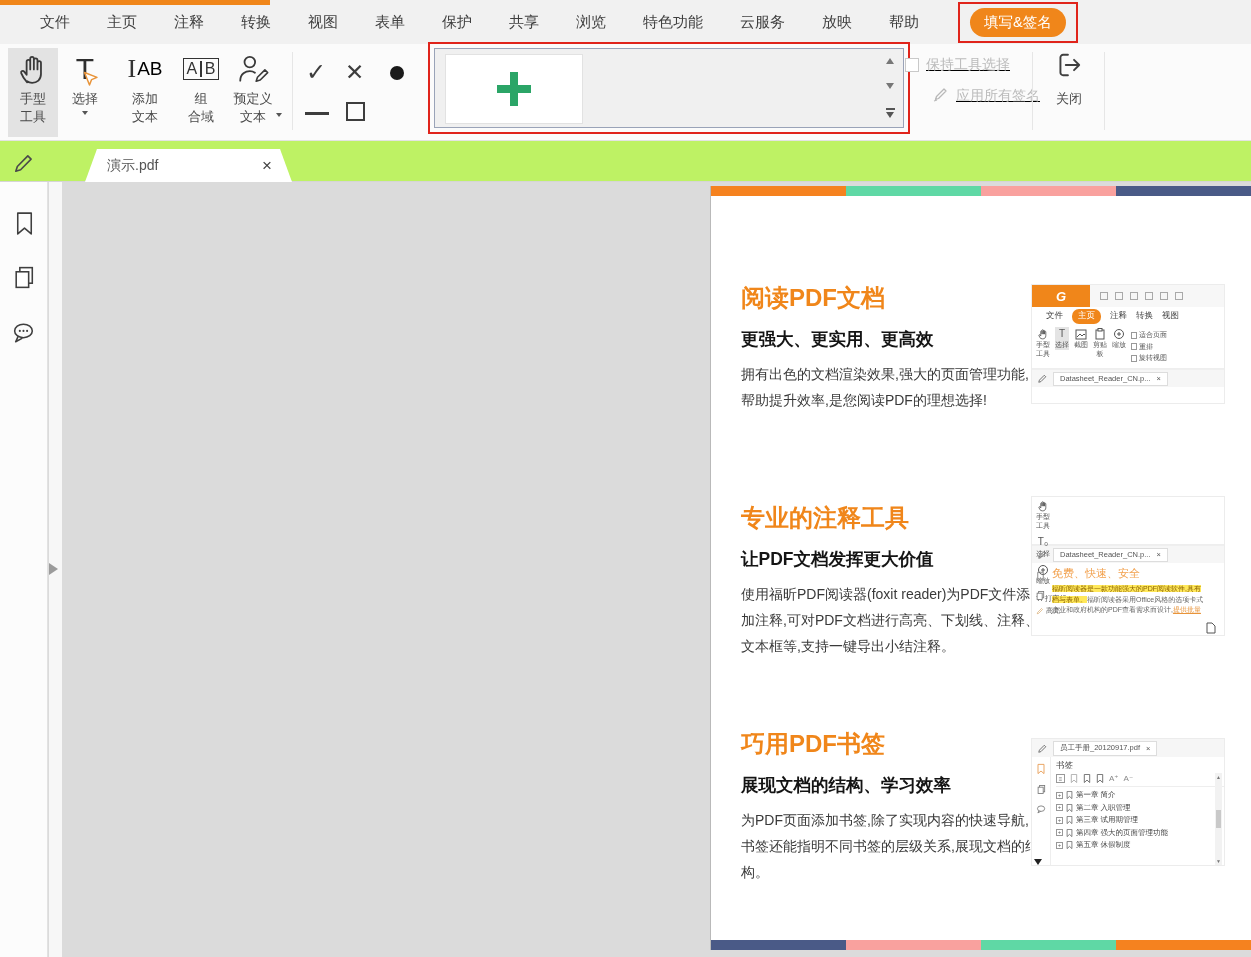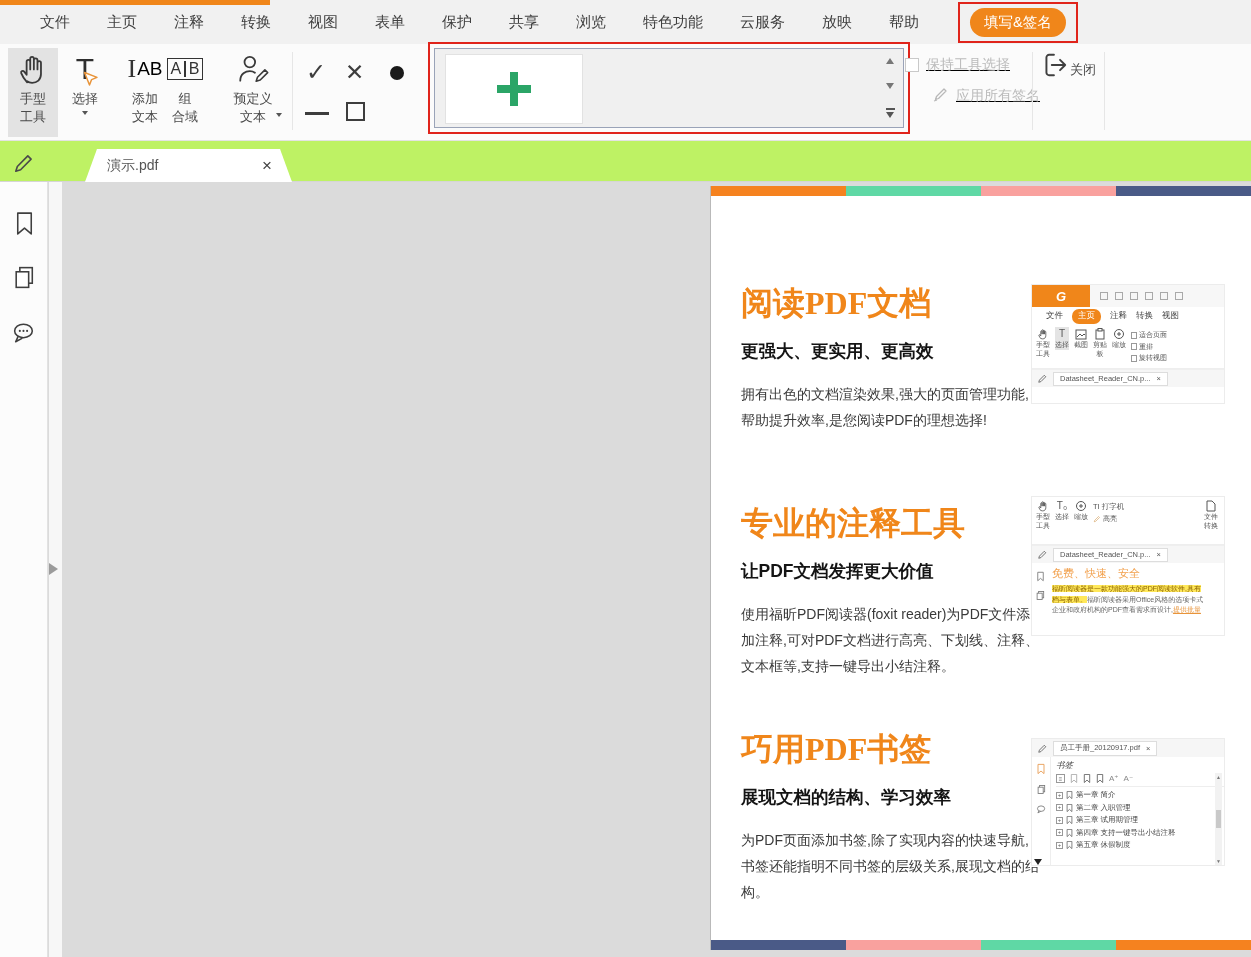--- a/index.html
+++ b/index.html
@@ -46,21 +46,21 @@
   .tri-up { width:0; height:0; border-left:4.5px solid transparent; border-right:4.5px solid transparent; border-bottom:6px solid #777; }
   .tri-dn { width:0; height:0; border-left:4.5px solid transparent; border-right:4.5px solid transparent; border-top:6px solid #777; }
   .more-arrow { display:flex; flex-direction:column; align-items:center; gap:1.5px; }
   .more-arrow .bar { width:9px; height:1.8px; background:#555; }
   .more-arrow .tri-dn { border-top-color:#555; }
 
   .opt-row { position:absolute; left:905px; display:flex; align-items:center; gap:7px;text-decoration:underline; }
   .opt-row .lbl { font-size:14px; color:#BBBBBB; white-space:nowrap; }
   .checkbox { width:14px; height:14px; border:1px solid #C9C9C9; background:#FFF; }
 
-  .close-btn { position:absolute; left:1040px; top:6px; width:58px; display:flex; align-items:center; }
+  .close-btn { position:absolute; left:1040px; top:6px; width:58px; display:flex; flex-direction:column; align-items:center; }
   .close-btn .tool-label { margin-top:6px; }
 
   
   .tabbar { position:absolute; top:141px; left:0; width:1251px; height:41px; background:#bef264;padding-left:46px; }
   .tabbar-line { position:absolute; bottom:0; left:0; right:0; height:1px; background:#D5D5D5; }
   .doc-tab { position:absolute; left:85px; top:8px; width:207px; height:33px; background:#FFFFFF;
     clip-path:polygon(12px 0, calc(100% - 12px) 0, 100% 100%, 0 100%);
     display:flex; align-items:center; z-index:2; box-shadow:0 0 0 1px #D8D8D8; }
   .doc-tab .tname { font-size:14px; color:#555; margin-left:22px; flex:1; }
   .doc-tab .tclose { font-size:17px; color:#444; margin-right:20px; cursor:default; }
@@ -75,23 +75,23 @@
     border-top:6px solid transparent; border-bottom:6px solid transparent; border-left:9px solid #9B9B9B; }
 
   .page { position:absolute; left:710px; top:4px; width:541px; height:764px; background:#FFFFFF; border-left:1px solid #B9B9B9; }
   .stripe { position:absolute; left:0; width:100%; height:10px; display:flex; }
   .stripe div { flex:1; }
   .stripe-top { top:0; }
   .stripe-bottom { bottom:0; }
   .c-orange { background:#F5821F; } .c-mint { background:#5FD8A5; } .c-pink { background:#F9A19E; } .c-slate { background:#4A5A87; }
 
   .sec { position:absolute; left:30px; width:298px; }
-  .sec-title { font-size:32px; font-weight:bold; color:#F0861A;font-family:Liberation Serif, serif; }
+  .sec-title { font-size:24px; font-weight:bold; color:#F0861A; }
   .sec-sub { font-size:17.5px; font-weight:bold; color:#141414; margin-top:13px; }
-  .sec-body { font-size:14px; color:#3A3A3A; line-height:1.85; margin-top:19px; }
+  .sec-body { font-size:14px; color:#3A3A3A; line-height:1.85; margin-top:11px; }
   .sec1 { top:96px; } .sec2 { top:316px; } .sec3 { top:542px; }
 
   
   .thumb { position:absolute; left:320px; width:194px; background:#FFFFFF; border:1px solid #ECECEC; font-size:8px; color:#555; overflow:hidden; }
   .t1 { top:98px; height:120px; }
   .t2 { top:310px; height:140px; }
   .t3 { top:552px; height:128px; }
 
   .t1-titlebar { height:22px; background:#F7F7F7; display:flex; align-items:center; }
   .t1-logo { width:58px; height:22px; background:#F0861A; color:#FFF; font-weight:bold; font-style:italic; font-size:13px; display:flex; align-items:center; justify-content:center; }
@@ -114,21 +114,21 @@
   .t2-body { flex:1; padding:3px 2px 0 4px; }
   .t2-head { color:#F2A04C; font-size:11px; margin-bottom:3px; }
   .hl { background:#FFE85A; color:#8A6100; font-size:7px; line-height:1.5; display:inline; }
   .t2-line { font-size:7px; color:#666; line-height:1.5; }
   .t2-link { color:#E8943A; text-decoration:underline; }
 
   .t3-body { display:flex; height:110px; }
   .t3-side { width:18px; display:flex; flex-direction:column; align-items:center; gap:9px; padding-top:6px; position:relative; }
   .t3-side .dn { position:absolute; bottom:2px; left:2px; width:0; height:0; border-left:4px solid transparent; border-right:4px solid transparent; border-top:6px solid #222; }
   .t3-panel { flex:1; border-left:1px solid #EEE; padding:3px 0 0 5px; position:relative; }
-  .t3-title { font-size:8.5px; color:#444; margin-bottom:2px;font-style:italic; }
+  .t3-title { font-size:8.5px; color:#444; margin-bottom:2px; }
   .t3-icons { display:flex; gap:5px; align-items:center; font-size:8px; color:#888; border-bottom:1px solid #EEE; padding-bottom:3px; margin-bottom:3px; }
   .t3-icons .bx { width:9px; height:9px; border:1px solid #999; font-size:6px; display:flex; align-items:center; justify-content:center; color:#777; }
   .t3-list { font-size:7.5px; color:#444; }
   .t3-row { display:flex; align-items:center; gap:3px; margin-bottom:2.5px; white-space:nowrap; }
   .expander { width:7px; height:7px; border:1px solid #999; font-size:6px; line-height:5px; text-align:center; color:#666; flex:none; }
   .t3-scroll { position:absolute; right:2px; top:16px; bottom:2px; width:7px; background:#F2F2F2; display:flex; flex-direction:column; align-items:center; justify-content:space-between; padding:1px 0; }
   .t3-scroll .thumbbar { width:5px; height:18px; background:#C9C9C9; }
   .t3-scroll i { font-size:5px; color:#777; font-style:normal; }
   .mbm { flex:none; }
 </style>
@@ -182,21 +182,21 @@
 
   <div class="tool-btn" style="left:120px;">
     <span class="tool-icon">
         <span class="ibeam">I</span>
         <span class="ab-txt">AB</span>
       </span>
     <span class="tool-label">添加
 文本</span>
   </div>
 
-  <div class="tool-btn" style="left:160px;">
+  <div class="tool-btn" style="left:176px;">
     <span class="tool-icon">
         <span class="ab-box">A<span class="vline"></span>B</span>
       </span>
     <span class="tool-label">组
 合域</span>
   </div>
 
   <div class="tool-btn" style="left:224px; width:58px;">
     <span class="tool-icon">
       <svg width="34" height="34" viewBox="0 0 32 32">
@@ -395,21 +395,21 @@
             <path d="M3.5 18.5l1.4-4.3L14.5 4.5l3 3-9.6 9.7z" fill="none" stroke="#666" stroke-width="1.8"></path>
           </svg>
         <span class="mini-tab">
             <span>Datasheet_Reader_CN.p...</span>
             <span>×</span>
           </span>
       </div>
     </div>
 
     <div class="thumb t2">
-      <div class="mini-tools" style="height:48px;">
+      <div class="mini-tools" style="height:48px;flex-direction:column;">
         <span class="mtool"><span class="mi">
           <svg width="12" height="12" viewBox="0 0 32 32">
                 <path d="M10.5 28.5c-2.2-2.4-4.6-5.8-5.6-8.6-.6-1.7 1.6-2.9 2.8-1.4l2.3 2.9V9.2c0-2.4 3.4-2.4 3.4 0v7.2-10c0-2.4 3.4-2.4 3.4 0v10-8.6c0-2.4 3.4-2.4 3.4 0v8.6-6c0-2.3 3.3-2.3 3.3 0v10.4c0 5.4-3.8 8.2-8.3 8.2-2 0-3.5-.5-4.7-1.5z" fill="none" stroke="#555" stroke-width="2.2"></path>
               </svg>
         </span><span>手型
 工具</span></span>
         <span class="mtool"><span class="mi">T₀</span><span>选择</span></span>
         <span class="mtool"><span class="mi">
           <svg width="12" height="12" viewBox="0 0 12 12">
                 <circle cx="6" cy="6" r="4.5" fill="none" stroke="#555"></circle>
@@ -523,21 +523,21 @@
                 <svg class="mbm" width="7" height="8" viewBox="0 0 16 20">
                   <path d="M2 1h12v18l-6-5.5L2 19z" fill="none" stroke="#666" stroke-width="2"></path>
                 </svg>
                 <span>第三章  试用期管理</span>
               </div>
             <div class="t3-row">
                 <span class="expander">+</span>
                 <svg class="mbm" width="7" height="8" viewBox="0 0 16 20">
                   <path d="M2 1h12v18l-6-5.5L2 19z" fill="none" stroke="#666" stroke-width="2"></path>
                 </svg>
-                <span>第四章  支持一键导出小结注释</span>
+                <span>第四章  强大的页面管理功能</span>
               </div>
             <div class="t3-row">
                 <span class="expander">+</span>
                 <svg class="mbm" width="7" height="8" viewBox="0 0 16 20">
                   <path d="M2 1h12v18l-6-5.5L2 19z" fill="none" stroke="#666" stroke-width="2"></path>
                 </svg>
                 <span>第五章  休假制度</span>
               </div>
           </div>
           <div class="t3-scroll">

